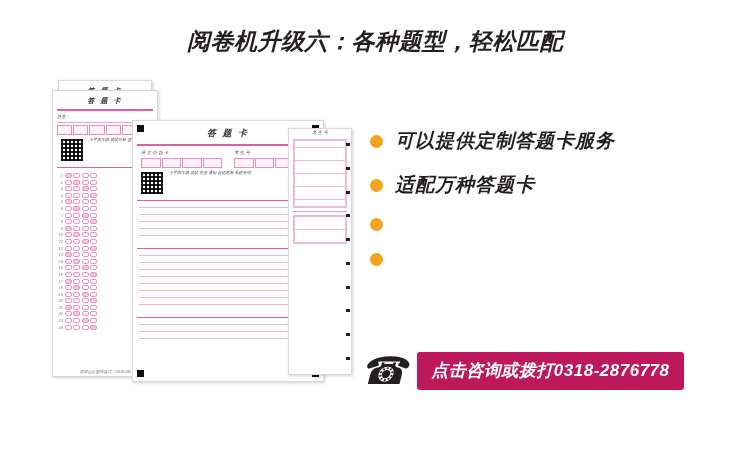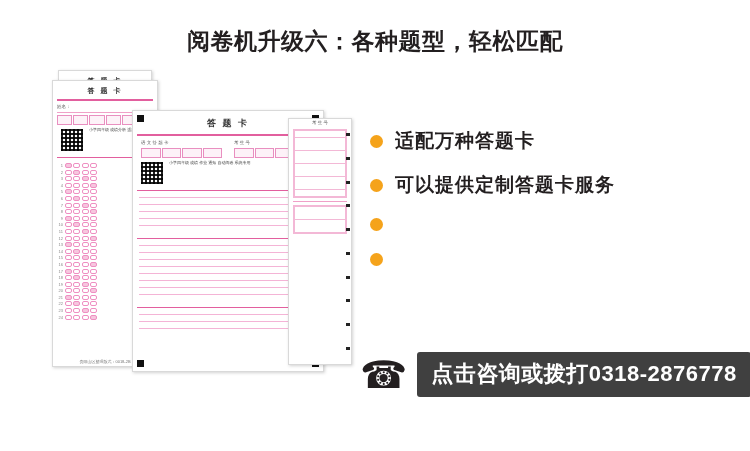--- a/index.html
+++ b/index.html
@@ -12,39 +12,40 @@
     background: #ffffff;
     font-family: "Liberation Sans", sans-serif;
     overflow: hidden;
     position: relative;
   }
   .page {
     position: relative;
     width: 750px;
     height: 341px;
     background: #ffffff;
+    font-style: italic;
   }
   .headline {
     position: absolute;
     top: 26px;
     left: 0;
     width: 750px;
     text-align: center;
     font-size: 23px;
     font-weight: bold;
     color: #231f20;
     letter-spacing: 0.5px;
     font-family: "Liberation Sans", sans-serif;
   }
 
   
   .sheets {
     position: absolute;
     left: 40px;
-    top: 70px;
+    top: 80px;
     width: 330px;
     height: 320px;
   }
   .sheet {
     position: absolute;
     background: #ffffff;
     border: 1px solid #d9d9d9;
     box-shadow: 1px 1px 3px rgba(0,0,0,0.18);
     overflow: hidden;
   }
@@ -246,23 +247,23 @@
     display: flex;
     align-items: center;
   }
   .phone-icon {
     font-size: 38px;
     line-height: 38px;
     color: #231f20;
     margin-right: 10px;
   }
   .cta-pill {
-    background: #404040;
+    background: #be185d;
     color: #ffffff;
-    font-size: 22px;
+    font-size: 17px;
     font-weight: bold;
     letter-spacing: 0.5px;
     padding: 7px 14px 8px 14px;
     border-radius: 3px;
     white-space: nowrap;
   }
 </style>
 </head>
 <body>
 
@@ -681,26 +682,26 @@
           <i></i>
       </div>
     </div>
 
   </div>
 
   <div class="bullets">
 
     <div class="bullet-item">
       <span class="bullet-dot"></span>
-      <span class="bullet-text">适配万种答题卡</span>
+      <span class="bullet-text">可以提供定制答题卡服务</span>
     </div>
 
     <div class="bullet-item">
       <span class="bullet-dot"></span>
-      <span class="bullet-text">可以提供定制答题卡服务</span>
+      <span class="bullet-text">适配万种答题卡</span>
     </div>
 
     <div class="bullet-item">
       <span class="bullet-dot"></span>
     </div>
 
     <div class="bullet-item">
       <span class="bullet-dot"></span>
     </div>
 

